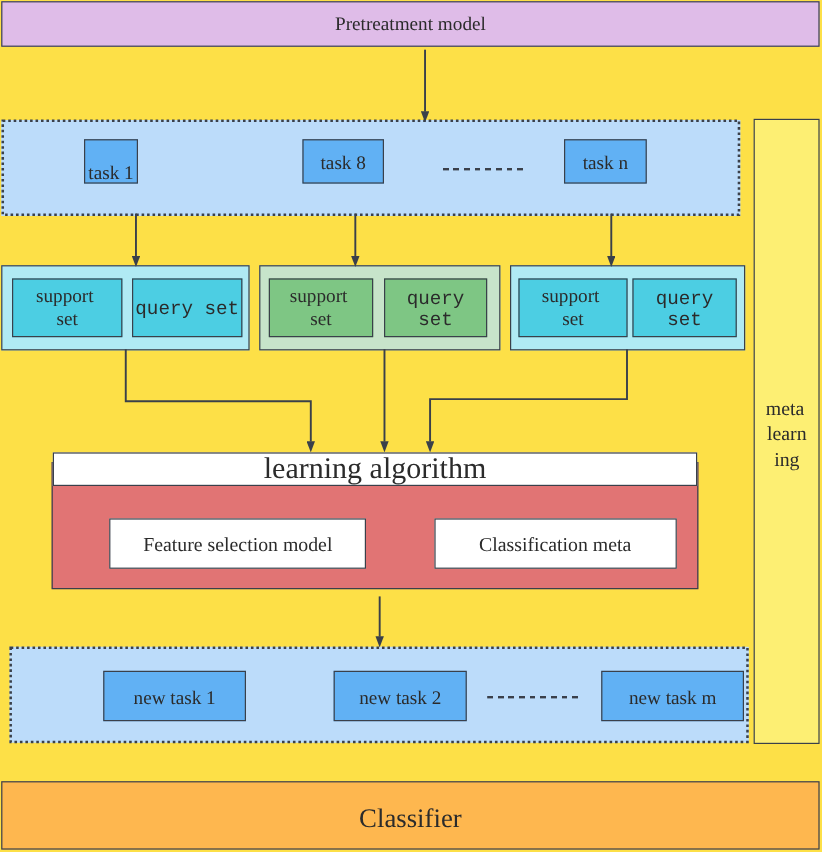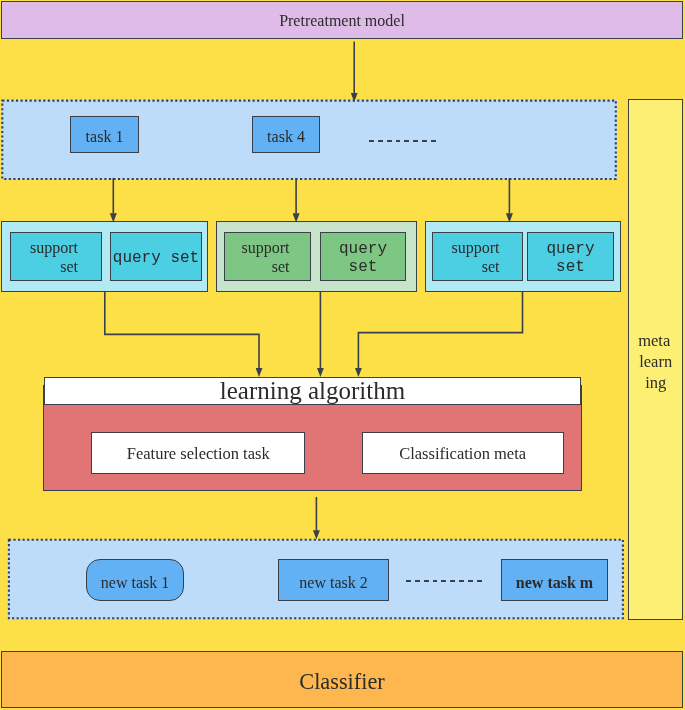--- a/index.html
+++ b/index.html
@@ -13,42 +13,42 @@
   .lines{position:absolute;left:0;top:0;width:685px;height:710px;pointer-events:none;}
 
   
   #pretreatment{left:1px;top:1px;width:682px;height:38px;
       background:#dfbce8;border:1.6px solid #3a404a;font-size:16px;}
 
   
   #tasks-container{left:1.3px;top:99.6px;width:615.5px;height:80.4px;
       background:#bcdcfa;}
   .tsk{background:#61b1f4;border:1.6px solid #3a404a;font-size:16px;height:36.6px;top:116.2px;}
-  #task1{left:70px;width:69px;}
+  #task1{left:70px;width:45px;align-items:flex-end;}
   #task2{left:252px;width:68px;}
   #taskn{left:470px;width:69px;}
   .ell{position:absolute;font-size:0;color:transparent;
       background:repeating-linear-gradient(to right,#3a404a 0 4.8px,transparent 4.8px 8.85px);}
   #tasks-ellipsis{left:368.5px;top:139.9px;width:67.5px;height:1.8px;}
 
   
   .grp{border:1.6px solid #3a404a;top:221px;height:70.5px;}
   #grp1{left:1px;width:207px;background:#b0eaf4;}
   #grp2{left:216px;width:200.7px;background:#c7e4ca;}
   #grp3{left:424.6px;width:196px;background:#b0eaf4;}
   .cell{border:1.6px solid #3a404a;top:231.7px;height:48.9px;font-size:16px;}
   .cell:not(.sup) span{position:relative;top:2px;font-family:Liberation Mono, monospace;}
   .mdl span{position:relative;top:1.5px;}
   .ntsk span{position:relative;top:3px;}
   .tsk span{position:relative;top:2.5px;}
   #pretreatment span{position:relative;top:1.3px;}
   #classifier span{position:relative;top:2.5px;}
   #la-head span{position:relative;top:0.5px;}
   .twoline{display:block;line-height:19.7px;position:relative;top:1.2px;}
-  .twoline i{display:block;font-style:normal;text-align:right;}
+  .twoline i{display:block;font-style:normal;}
   .twoline i:first-child{margin-left:-4px;}
   #g1s{left:10px;width:92px;background:#4ccee3;}
   #g1q{left:110px;width:92px;background:#4ccee3;}
   #g2s{left:224px;width:87px;background:#7ec684;}
   #g2q{left:320px;width:86px;background:#7ec684;}
   #g3s{left:432px;width:91px;background:#4ccee3;}
   #g3q{left:527px;width:87px;background:#4ccee3;}
 
   
   #la-red{left:43px;top:385px;width:539px;height:106px;background:#e17474;
@@ -56,23 +56,23 @@
   #la-head{left:44px;top:377px;width:537px;height:28px;background:#fff;
       border:1.6px solid #3a404a;font-size:25px;}
   .mdl{background:#fff;border:1.6px solid #3a404a;top:432.3px;height:41.4px;font-size:16.5px;}
   #mdl1{left:91px;width:214.4px;}
   #mdl2{left:361.7px;width:201.9px;}
 
   
   #newtasks-container{left:7.9px;top:538.7px;width:615.9px;height:80.4px;
       background:#bcdcfa;}
   .ntsk{background:#61b1f4;border:1.6px solid #3a404a;font-size:16px;height:42px;top:558.8px;}
-  #ntask1{left:86px;width:98px;border-radius:14px;}
+  #ntask1{left:86px;width:119px;}
   #ntask2{left:278px;width:111px;align-items:center;}
-  #ntaskm{left:501px;width:107px;font-weight:bold;}
+  #ntaskm{left:501px;width:119px;}
   #newtasks-ellipsis{left:405.6px;top:580.3px;width:76.5px;height:1.7px;}
 
   
   #meta{left:628.2px;top:99px;width:55px;height:520.5px;background:#fdef73;
       border:1.6px solid #3a404a;}
   #meta-text{font-size:16.5px;line-height:20.6px;text-align:center;position:relative;top:3px;}
   #meta-text>div:first-child{position:relative;left:-1.5px;}
 
   
   #classifier{left:1px;top:651px;width:682px;height:57px;background:#feb74f;
@@ -85,21 +85,24 @@
 
   <div class="box" id="pretreatment">
     <span>Pretreatment model</span>
   </div>
 
   <div class="box" id="tasks-container"></div>
   <div class="box tsk" id="task1">
     <span>task 1</span>
   </div>
   <div class="box tsk" id="task2">
-    <span>task 4</span>
+    <span>task 8</span>
+  </div>
+  <div class="box tsk" id="taskn">
+    <span>task n</span>
   </div>
   <div id="tasks-ellipsis" class="ell">--------</div>
 
   <div class="box grp" id="grp1"></div>
   <div class="box cell sup" id="g1s">
     <span class="twoline">
         <i>support</i>
         <i>set</i>
       </span>
   </div>
@@ -127,21 +130,21 @@
   </div>
   <div class="box cell" id="g3q">
     <span>query set</span>
   </div>
 
   <div class="box" id="la-red"></div>
   <div class="box" id="la-head">
     <span>learning algorithm</span>
   </div>
   <div class="box mdl" id="mdl1">
-    <span>Feature selection task</span>
+    <span>Feature selection model</span>
   </div>
   <div class="box mdl" id="mdl2">
     <span>Classification meta</span>
   </div>
 
   <div class="box" id="newtasks-container"></div>
   <div class="box ntsk" id="ntask1">
     <span>new task 1</span>
   </div>
   <div class="box ntsk" id="ntask2">

